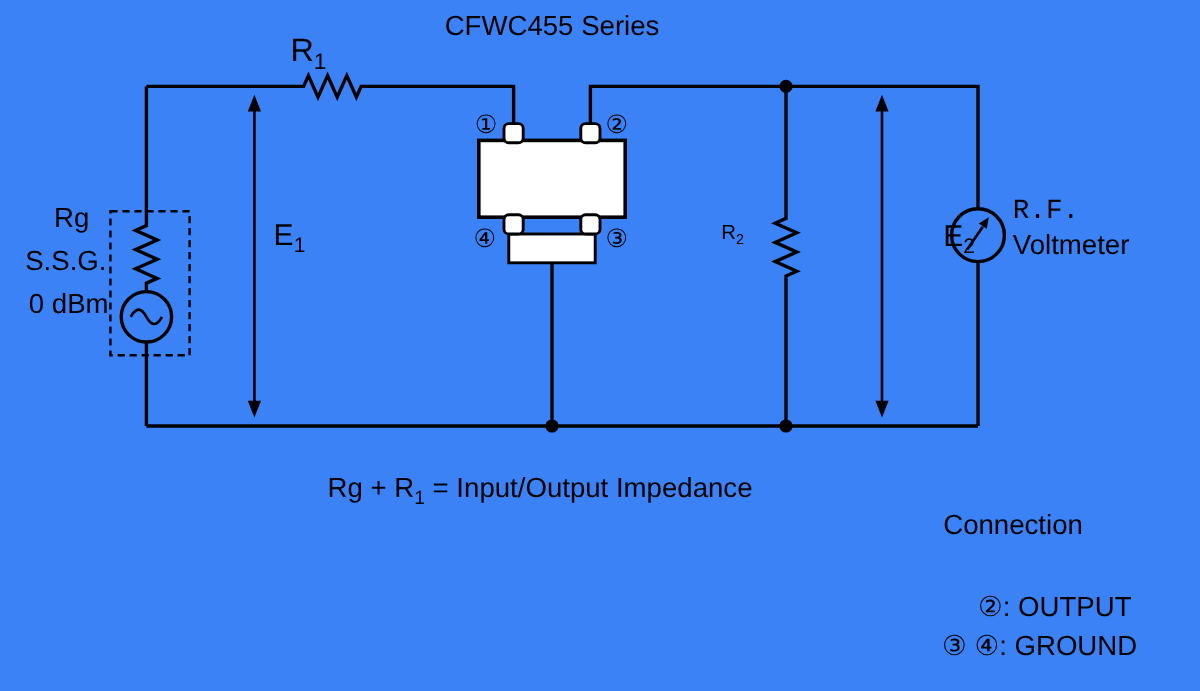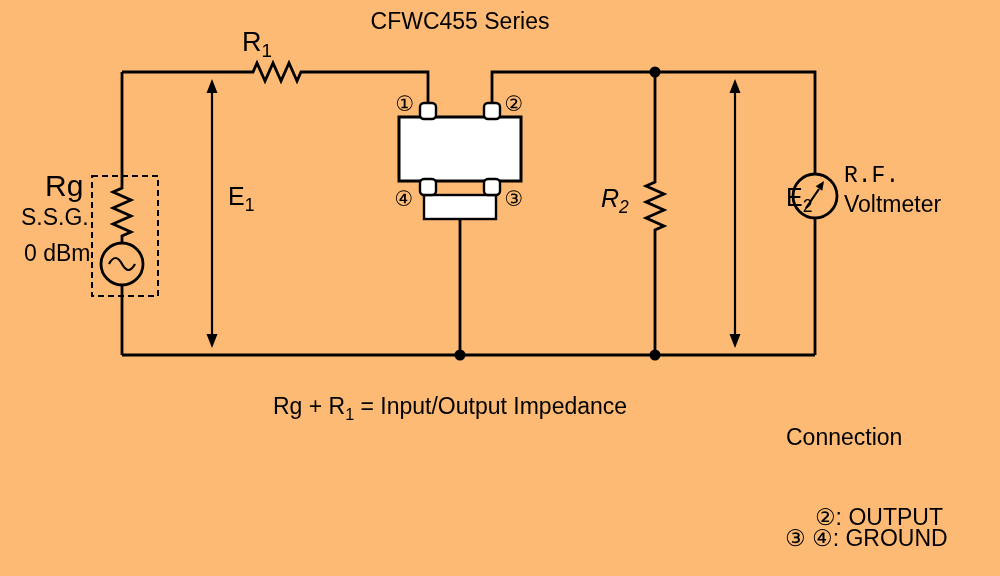--- a/index.html
+++ b/index.html
@@ -1,42 +1,42 @@
 <!DOCTYPE html>
 <html><head>
 <meta charset="utf-8">
 <style>
   html,body{margin:0;padding:0;background:#fff;}
   .canvas{
-    position:relative;width:1000px;height:576px;background:#fdba74;
+    position:relative;width:1000px;height:576px;background:#3b82f6;
     font-family:"Liberation Sans","DejaVu Sans",sans-serif;color:#000;overflow:hidden;
   }
   .layer{position:absolute;left:0;top:0;width:1000px;height:576px;}
   svg .wire{stroke:#000;stroke-width:2.8;fill:none;stroke-linejoin:miter;stroke-linecap:butt;}
   svg .thin{stroke:#000;stroke-width:2.2;fill:none;}
   svg .dashed{stroke:#000;stroke-width:2;fill:none;stroke-dasharray:6 4;}
   svg .body{stroke:#000;stroke-width:3;fill:#fff;}
   svg .pin{stroke:#000;stroke-width:2.4;fill:#fff;}
   svg .fillb{fill:#000;stroke:none;}
   .lbl{position:absolute;white-space:nowrap;line-height:1.1;}
   sub{font-size:0.7em;}
   #title{left:330px;top:9px;width:260px;text-align:center;font-size:23px;}
   #r1-label{left:242px;top:28px;width:64px;text-align:left;font-size:27px;}
-  #rg-label{left:45px;top:169px;font-size:30px;}
+  #rg-label{left:45px;top:169px;font-size:23px;}
   #ssg-label{left:21px;top:205px;font-size:23px;}
   #dbm-label{left:24px;top:241px;font-size:23px;}
   #e1-label{left:228px;top:183px;font-size:25px;}
-  #r2-label{left:601px;top:185px;font-size:25px;font-style:italic;}
+  #r2-label{left:601px;top:185px;font-size:17px;}
   #e2-label{left:749px;top:184px;font-size:25px;margin-left:37px;}
   #rf-label{left:844px;top:164px;font-size:23px;font-family:Liberation Mono, monospace;}
   #vm-label{left:844px;top:192px;font-size:23px;}
   #caption{left:170px;top:394px;width:560px;text-align:center;font-size:23px;}
   #conn-heading{left:786px;top:425px;font-size:23px;}
   #conn-item-0{left:818px;top:460px;font-size:23px;}
-  #conn-item-1{left:815px;top:493px;font-size:23px;margin-top:12px;}
+  #conn-item-1{left:815px;top:493px;font-size:23px;}
   #conn-item-2{left:785px;top:526px;font-size:23px;}
   .pin-num{position:absolute;font-size:21px;transform:translate(-50%,-50%);}
   #pin1-num{left:405px;top:104px;}
   #pin2-num{left:514px;top:104px;}
   #pin4-num{left:404px;top:199px;}
   #pin3-num{left:514px;top:199px;}
 </style>
 </head>
 <body>
 

